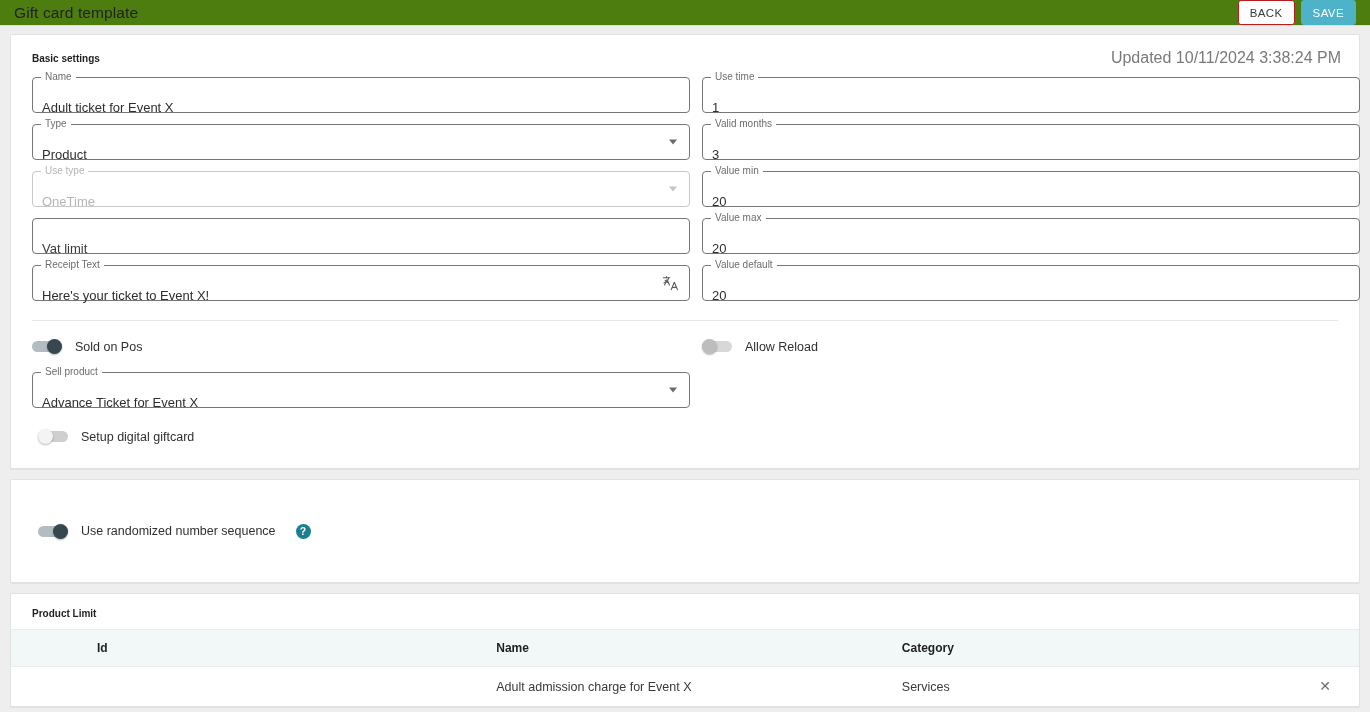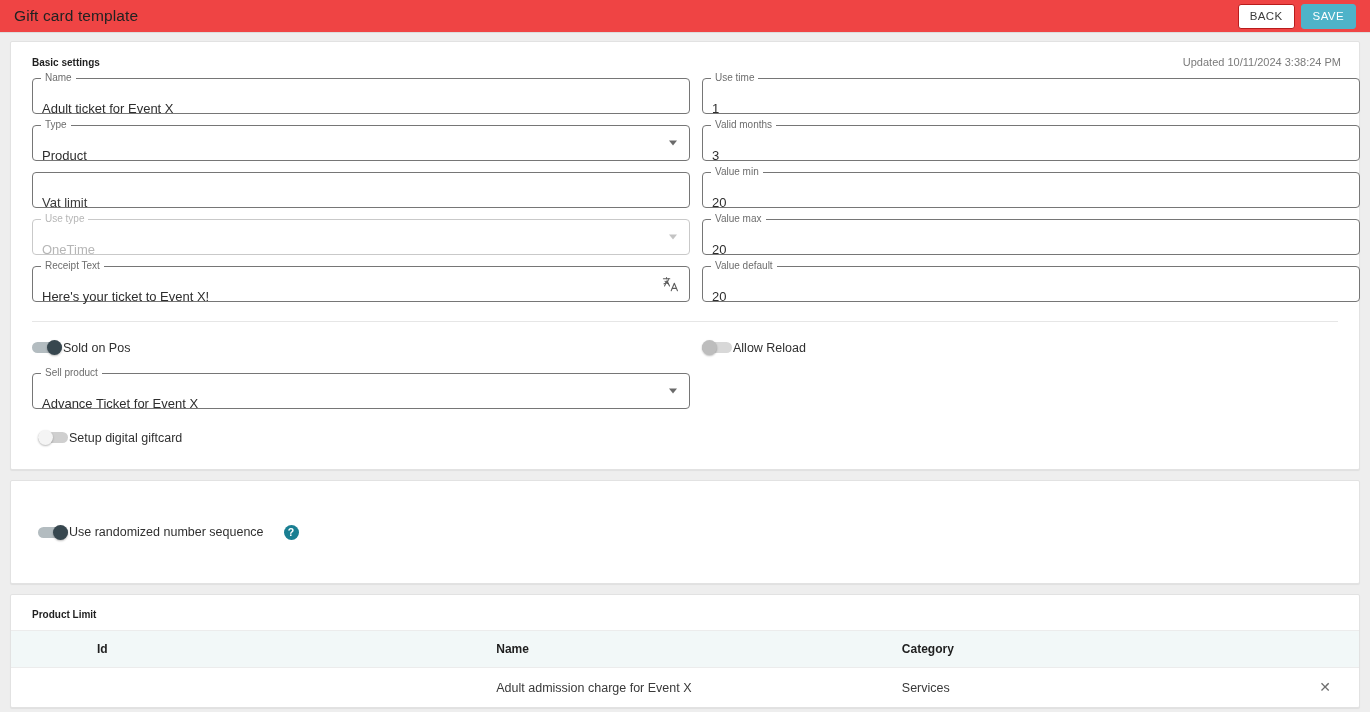--- a/index.html
+++ b/index.html
@@ -6,22 +6,22 @@
   html, body {
     width: 1370px; height: 712px;
     background: #eeeeee;
     font-family: "Liberation Sans", sans-serif;
     overflow: hidden;
     color: #2b2b2b;
   }
 
   
   .topbar {
-    height: 33px;
-    background: #ef4444;
+    height: 26px;
+    background: #4d7c0f;
     border-bottom: 1px solid #dcdcdc;
     display: flex;
     align-items: center;
     padding: 0 14px 0 14px;
     position: relative;
     justify-content: flex-end;
   }
   .page-title {
     font-size: 15.5px;
     color: #222;
@@ -73,21 +73,21 @@
     align-items: center;
     padding: 14px 18px 10px 21px;
   }
   .card-title {
     font-size: 10px;
     font-weight: bold;
     color: #1f1f1f;
   }
   .updated {
     margin-left: auto;
-    font-size: 11px;
+    font-size: 16px;
     color: #7a7a7a;
   }
 
   
   .form-grid {
     display: grid;
     grid-template-columns: 658px 658px;
     column-gap: 12px;
     padding: 0 11px 0 21px;
   }
@@ -160,21 +160,21 @@
   
   .toggle-row {
     display: grid;
     grid-template-columns: 658px 658px;
     column-gap: 12px;
     padding: 18px 11px 0 21px;
   }
   .toggle-item {
     display: flex;
     align-items: center;
-    gap: 1px;
+    gap: 13px;
     cursor: pointer;
   }
   .switch {
     position: relative;
     width: 30px;
     height: 15px;
     flex: 0 0 auto;
   }
   .switch .track {
     position: absolute;
@@ -287,30 +287,30 @@
           <div class="val">Adult ticket for Event X</div>
         </div>
 
         <div class="field">
           <div class="box"></div>
           <div class="legend">Type</div>
           <div class="val">Product</div>
           <div class="caret"></div>
         </div>
 
-        <div class="field placeholder-only">
-          <div class="box"></div>
-          <div class="val">Vat limit</div>
-        </div>
-
         <div class="field disabled">
           <div class="box"></div>
           <div class="legend">Use type</div>
           <div class="val">OneTime</div>
           <div class="caret" style="border-top-color:#c4c4c4"></div>
+        </div>
+
+        <div class="field placeholder-only">
+          <div class="box"></div>
+          <div class="val">Vat limit</div>
         </div>
 
         <div class="field">
           <div class="box"></div>
           <div class="legend">Receipt Text</div>
           <div class="val">Here's your ticket to Event X!</div>
           <span class="trail-icon">
             <svg width="17" height="17" viewBox="0 0 24 24" fill="none" stroke="#5c5c5c" stroke-width="1.5" stroke-linecap="round" stroke-linejoin="round">
               <path d="M2 4.5h9"></path>
               <path d="M6.4 3v1.5"></path>

